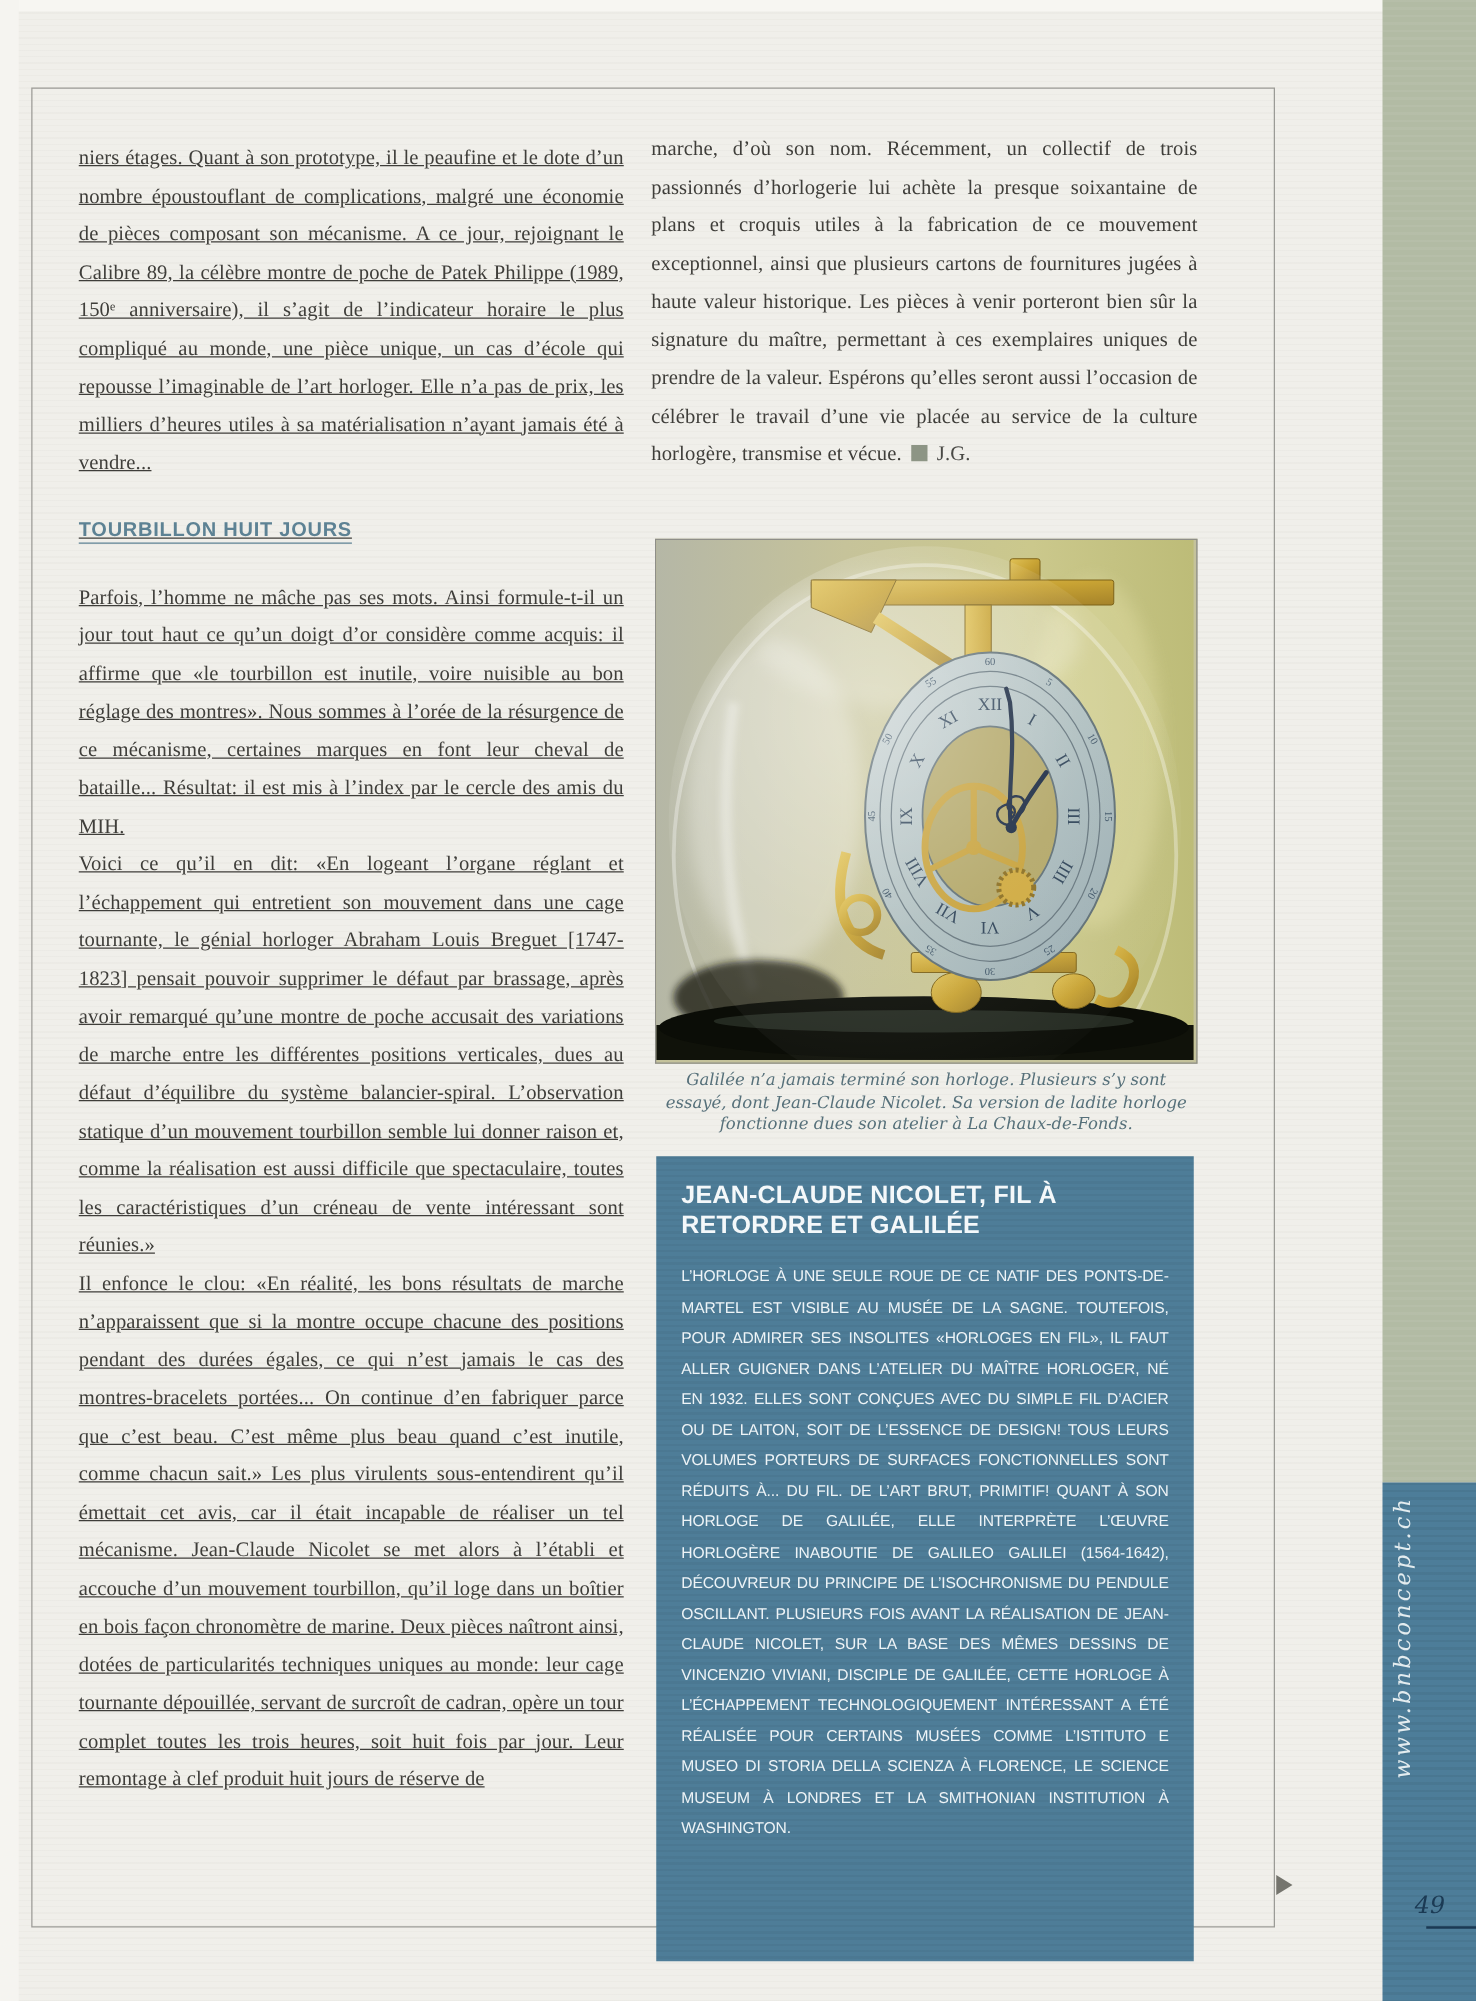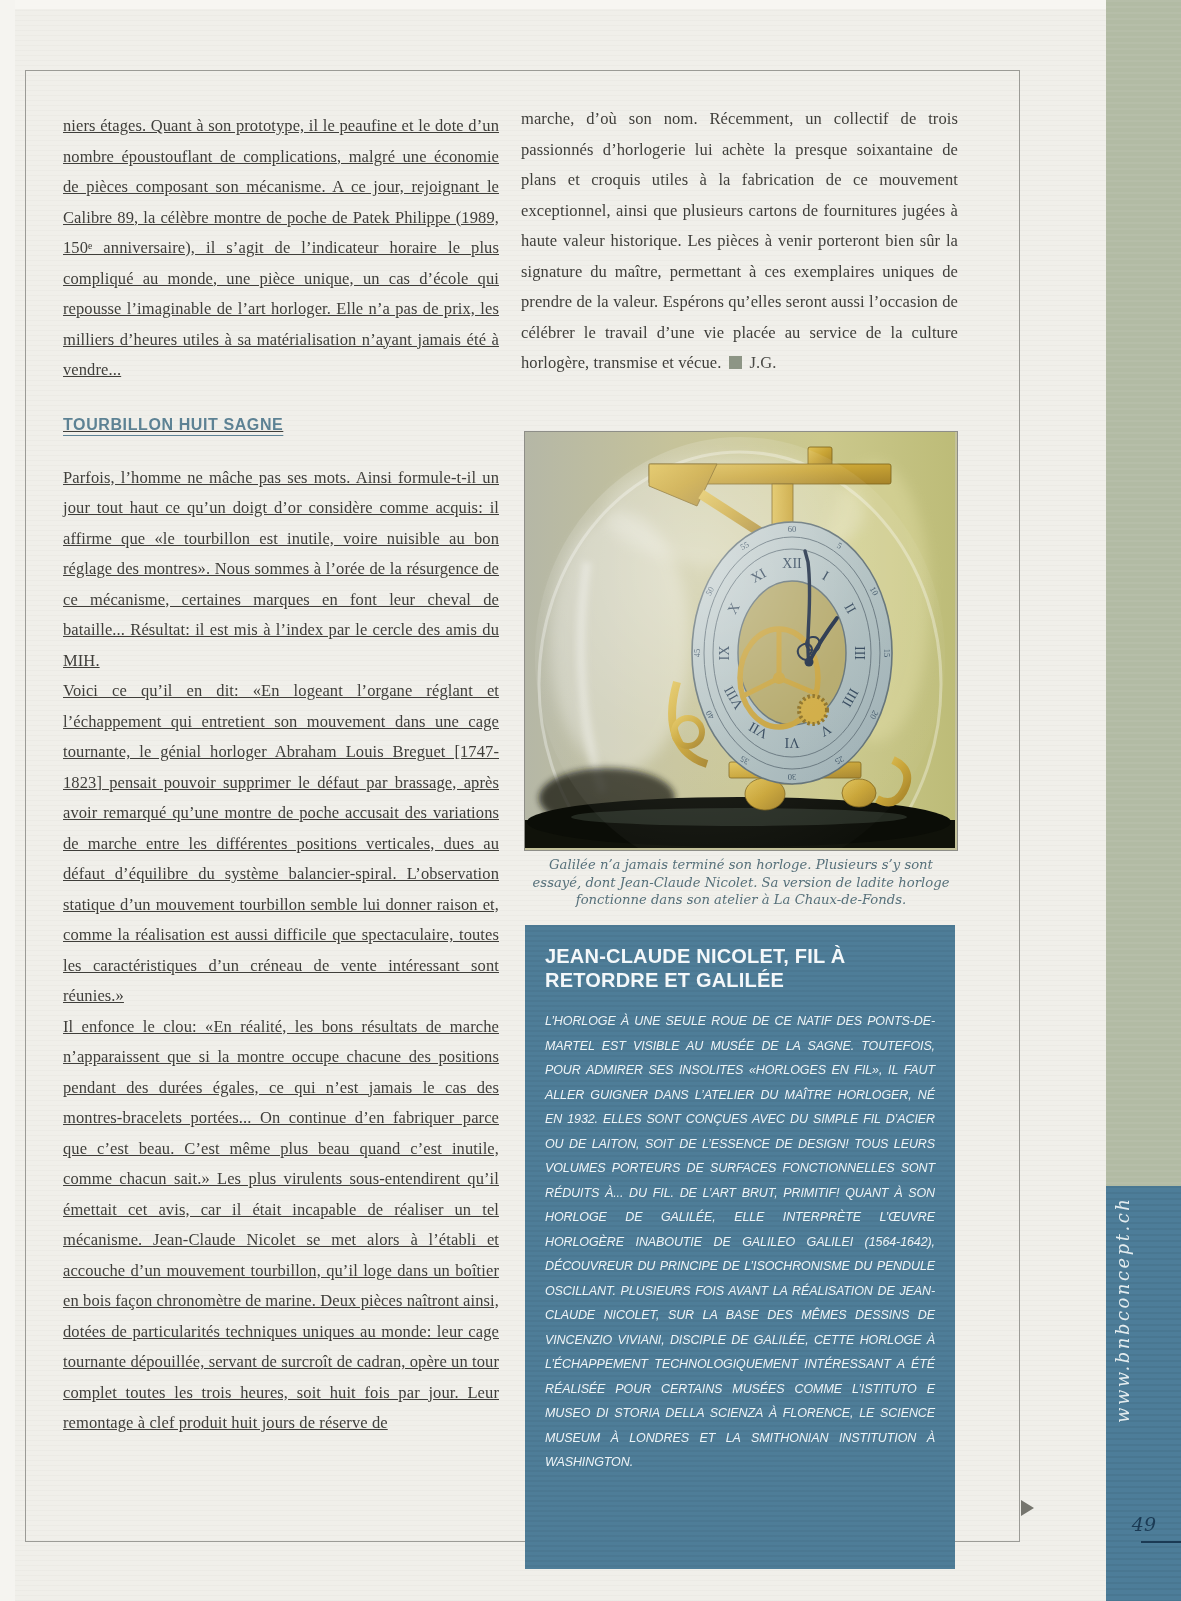--- a/index.html
+++ b/index.html
@@ -73,41 +73,41 @@
     background:#4e7d98;box-sizing:border-box;padding:19px 20px 16px 20px;
     background-image:repeating-linear-gradient(180deg, rgba(0,0,0,0.04) 0 2px, transparent 2px 5px);
   }
   .sidebar-title{
     margin:0 0 17px 0;
     font-family:"Liberation Sans", sans-serif;
     font-size:20px;line-height:24px;font-weight:bold;color:#f4f8fa;letter-spacing:0.2px;
   }
   .sidebar-body{
     margin:0;font-family:"Liberation Sans", sans-serif;
-    font-size:12.5px;line-height:24.5px;color:#eef4f7;text-align:justify;letter-spacing:-0.1px;font-style:italic;
+    font-size:12.5px;line-height:24.5px;color:#eef4f7;text-align:justify;letter-spacing:-0.1px;
   }
 </style>
 </head>
 <body>
 
 <div class="edge-top"></div>
 <div class="edge-left"></div>
 
 <div class="strip-green"></div>
 <div class="strip-blue"></div>
 <div class="site-vertical">www.bnbconcept.ch</div>
 <div class="page-number">49</div>
 <div class="page-number-rule"></div>
 
 <div class="frame"></div>
 <div class="arrow-marker"></div>
 
 <div class="col-left">
   <p>niers étages. Quant à son prototype, il le peaufine et le dote d’un nombre époustouflant de complications, malgré une économie de pièces composant son mécanisme. A ce jour, rejoignant le Calibre 89, la célèbre montre de poche de Patek Philippe (1989, 150ᵉ anniversaire), il s’agit de l’indicateur horaire le plus compliqué au monde, une pièce unique, un cas d’école qui repousse l’imaginable de l’art horloger. Elle n’a pas de prix, les milliers d’heures utiles à sa matérialisation n’ayant jamais été à vendre...</p>
-  <h2 class="section-heading">TOURBILLON HUIT SAGNE</h2>
+  <h2 class="section-heading">TOURBILLON HUIT JOURS</h2>
   <p>Parfois, l’homme ne mâche pas ses mots. Ainsi formule-t-il un jour tout haut ce qu’un doigt d’or considère comme acquis: il affirme que «le tourbillon est inutile, voire nuisible au bon réglage des montres». Nous sommes à l’orée de la résurgence de ce mécanisme, certaines marques en font leur cheval de bataille... Résultat: il est mis à l’index par le cercle des amis du MIH.</p>
   <p>Voici ce qu’il en dit: «En logeant l’organe réglant et l’échappement qui entretient son mouvement dans une cage tournante, le génial horloger Abraham Louis Breguet [1747-1823] pensait pouvoir supprimer le défaut par brassage, après avoir remarqué qu’une montre de poche accusait des variations de marche entre les différentes positions verticales, dues au défaut d’équilibre du système balancier-spiral. L’observation statique d’un mouvement tourbillon semble lui donner raison et, comme la réalisation est aussi difficile que spectaculaire, toutes les caractéristiques d’un créneau de vente intéressant sont réunies.»</p>
   <p>Il enfonce le clou: «En réalité, les bons résultats de marche n’apparaissent que si la montre occupe chacune des positions pendant des durées égales, ce qui n’est jamais le cas des montres-bracelets portées... On continue d’en fabriquer parce que c’est beau. C’est même plus beau quand c’est inutile, comme chacun sait.» Les plus virulents sous-entendirent qu’il émettait cet avis, car il était incapable de réaliser un tel mécanisme. Jean-Claude Nicolet se met alors à l’établi et accouche d’un mouvement tourbillon, qu’il loge dans un boîtier en bois façon chronomètre de marine. Deux pièces naîtront ainsi, dotées de particularités techniques uniques au monde: leur cage tournante dépouillée, servant de surcroît de cadran, opère un tour complet toutes les trois heures, soit huit fois par jour. Leur remontage à clef produit huit jours de réserve de</p>
 </div>
 
 <div class="col-right">
   <p><span>marche, d’où son nom. Récemment, un collectif de trois passionnés d’horlogerie lui achète la presque soixantaine de plans et croquis utiles à la fabrication de ce mouvement exceptionnel, ainsi que plusieurs cartons de fournitures jugées à haute valeur historique. Les pièces à venir porteront bien sûr la signature du maître, permettant à ces exemplaires uniques de prendre de la valeur. Espérons qu’elles seront aussi l’occasion de célébrer le travail d’une vie placée au service de la culture horlogère, transmise et vécue.</span><span class="jg-square"></span><span class="jg-initials">J.G.</span></p>
 </div>
 
 <div class="photo">
@@ -216,18 +216,18 @@
         <text x="173" y="221.00000000000003" text-anchor="middle" dominant-baseline="middle" font-family="&quot;Liberation Serif&quot;, serif" font-size="8.5" fill="#3c5264" transform="rotate(270 173 221.00000000000003)">45</text>
         <text x="185.59361204426278" y="159.5" text-anchor="middle" dominant-baseline="middle" font-family="&quot;Liberation Serif&quot;, serif" font-size="8.5" fill="#3c5264" transform="rotate(300 185.59361204426278 159.5)">50</text>
         <text x="219.99999999999994" y="114.47887533451409" text-anchor="middle" dominant-baseline="middle" font-family="&quot;Liberation Serif&quot;, serif" font-size="8.5" fill="#3c5264" transform="rotate(330 219.99999999999994 114.47887533451409)">55</text>
         <text x="267" y="98" text-anchor="middle" dominant-baseline="middle" font-family="&quot;Liberation Serif&quot;, serif" font-size="8.5" fill="#3c5264" transform="rotate(360 267 98)">60</text>
       </g>
 
     <ellipse cx="215" cy="225" rx="205" ry="220" fill="url(#sheen)"></ellipse>
   </svg>
 </div>
 
-<div class="caption">Galilée n’a jamais terminé son horloge. Plusieurs s’y sont essayé, dont Jean-Claude Nicolet. Sa version de ladite horloge fonctionne dans son atelier à La Chaux-de-Fonds.</div>
+<div class="caption">Galilée n’a jamais terminé son horloge. Plusieurs s’y sont essayé, dont Jean-Claude Nicolet. Sa version de ladite horloge fonctionne dues son atelier à La Chaux-de-Fonds.</div>
 
 <div class="sidebar-box">
   <h3 class="sidebar-title">JEAN-CLAUDE NICOLET, FIL À RETORDRE ET GALILÉE</h3>
   <p class="sidebar-body">L’HORLOGE À UNE SEULE ROUE DE CE NATIF DES PONTS-DE-MARTEL EST VISIBLE AU MUSÉE DE LA SAGNE. TOUTEFOIS, POUR ADMIRER SES INSOLITES «HORLOGES EN FIL», IL FAUT ALLER GUIGNER DANS L’ATELIER DU MAÎTRE HORLOGER, NÉ EN 1932. ELLES SONT CONÇUES AVEC DU SIMPLE FIL D’ACIER OU DE LAITON, SOIT DE L’ESSENCE DE DESIGN! TOUS LEURS VOLUMES PORTEURS DE SURFACES FONCTIONNELLES SONT RÉDUITS À... DU FIL. DE L’ART BRUT, PRIMITIF! QUANT À SON HORLOGE DE GALILÉE, ELLE INTERPRÈTE L’ŒUVRE HORLOGÈRE INABOUTIE DE GALILEO GALILEI (1564-1642), DÉCOUVREUR DU PRINCIPE DE L’ISOCHRONISME DU PENDULE OSCILLANT. PLUSIEURS FOIS AVANT LA RÉALISATION DE JEAN-CLAUDE NICOLET, SUR LA BASE DES MÊMES DESSINS DE VINCENZIO VIVIANI, DISCIPLE DE GALILÉE, CETTE HORLOGE À L’ÉCHAPPEMENT TECHNOLOGIQUEMENT INTÉRESSANT A ÉTÉ RÉALISÉE POUR CERTAINS MUSÉES COMME L’ISTITUTO E MUSEO DI STORIA DELLA SCIENZA À FLORENCE, LE SCIENCE MUSEUM À LONDRES ET LA SMITHONIAN INSTITUTION À WASHINGTON.</p>
 </div>
 
 </body></html>

